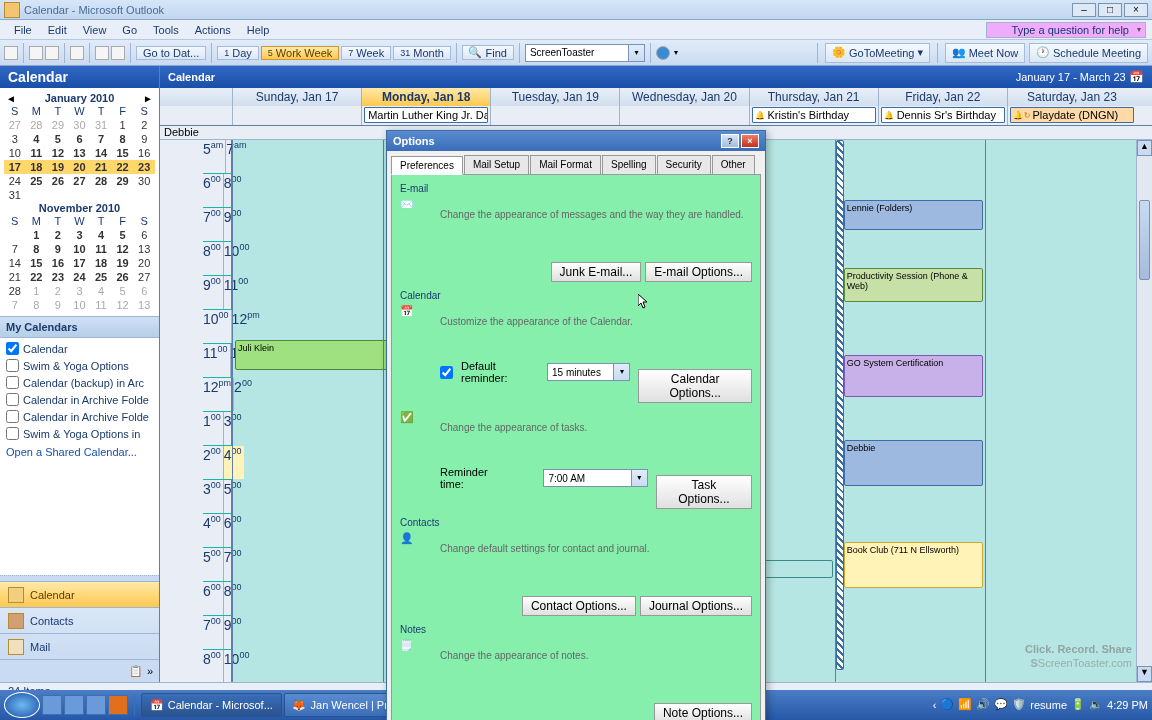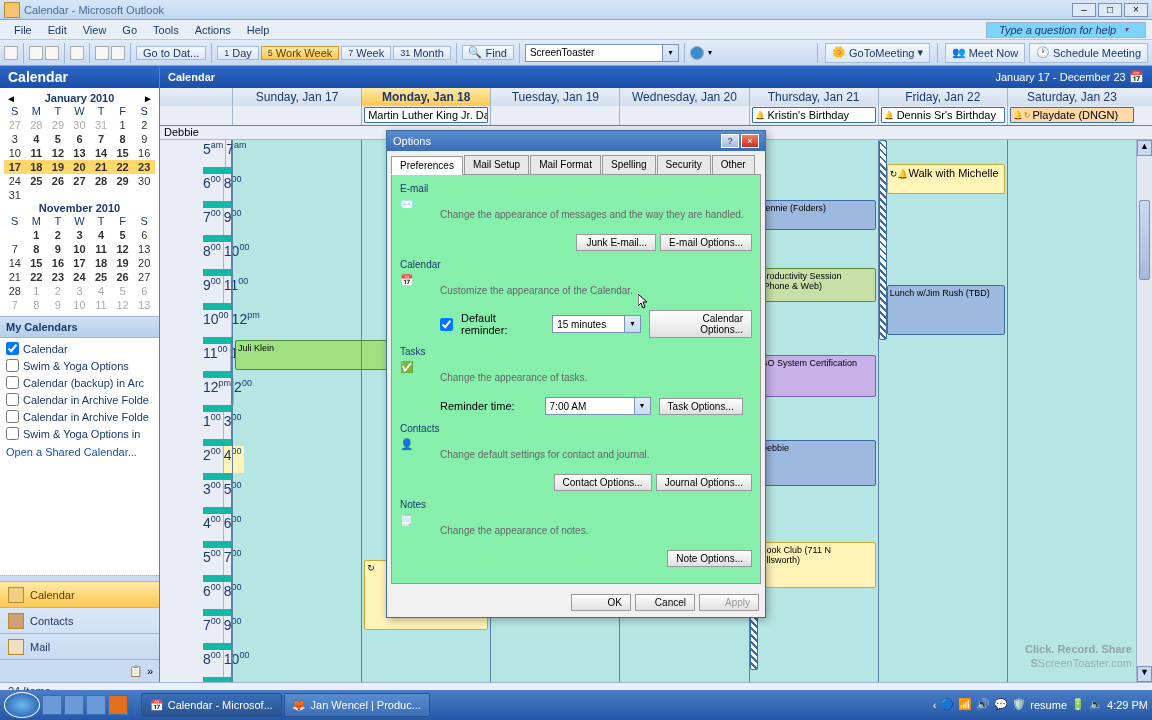--- a/index.html
+++ b/index.html
@@ -8,21 +8,21 @@
 
 .titlebar { height: 20px; background: linear-gradient(#d6e6f8,#c1d7f0); display: flex; align-items: center; padding: 0 4px; border-bottom: 1px solid #8ba6c6; }
 .titlebar .icon { width: 16px; height: 16px; background: #f5c470; border: 1px solid #b88b2e; margin-right: 4px; }
 .titlebar .title { color: #4a6b96; flex: 1; }
 .titlebar .winbtns { display: flex; gap: 2px; }
 .titlebar .winbtn { width: 24px; height: 14px; border: 1px solid #7a93b3; background: #dfe9f5; font-size: 10px; text-align: center; line-height: 12px; }
 
 
 .menubar { height: 20px; background: #e8eff8; display: flex; align-items: center; padding: 0 6px; border-bottom: 1px solid #b8c7de; }
 .menubar span { padding: 2px 8px; color: #1a3a6e; }
-.menubar .askbox { margin-left: auto; width: 160px; height: 16px; border: 1px solid #a0b4ce; background: #7dd3fc; color: #999; padding: 0 4px; display:flex; align-items:center; justify-content:flex-start;font-style:italic;}
+.menubar .askbox { margin-left: auto; width: 160px; height: 16px; border: 1px solid #a0b4ce; background: #f0abfc; color: #999; padding: 0 4px; display:flex; align-items:center; justify-content:flex-end;}
 .menubar .askbox::after{content:"▾"; font-size:8px; color:#555;}
 
 
 .toolbar { height: 26px; background: linear-gradient(#e1ecfa,#c9dbf2); display: flex; align-items: center; padding: 0 4px; border-bottom: 1px solid #8ba6c6; gap: 2px; }
 .tbsep { width: 1px; height: 20px; background: #9fb5d2; margin: 0 3px; }
 .tbbtn { padding: 0 6px; background: linear-gradient(#f5f9fe,#dbe7f6); border: 1px solid #a6bbda; border-radius: 0; color: #1a3a6e; display:flex; align-items:center; gap:3px;}
 .tbbtn.sel { background: linear-gradient(#ffe9a8,#ffc84f); border-color: #cc9733; color:#5b3e00; }
 .tbicon { width:14px; height:14px; background:#f5f5f5; border:1px solid #aaa; display:inline-block;}
 .toolbar .right { margin-left:auto; display:flex; gap:4px;}
 
@@ -60,21 +60,21 @@
 .dayrow { height:18px; display:flex; background:linear-gradient(#e8eff8,#d2dfee);}
 .daycell { flex:1; text-align:center; border-left:1px solid #a0b4ce; font-size:12px; padding-top:2px; color:#1a3a6e;}
 .daycell.today { background:linear-gradient(#ffe9a8,#ffc84f); font-weight:bold;}
 .timecol { width:36px;}
 .allday { height:20px; display:flex; background:#e9eef6; border-bottom:1px solid #5d7fa8;}
 .allday .slot { flex:1; border-left:1px solid #a0b4ce; font-size:9px; padding:1px 2px; overflow:hidden;}
 .appt { background:#fff; border:1px solid #3a6ea5; border-radius:1px; padding:1px 3px; font-size:9px; white-space:nowrap; overflow:hidden; display:flex; align-items:center; gap:2px;}
 .appt .bell { font-size:8px; color:#b8860b;}
 .grid { flex:1; display:flex; overflow:hidden; position:relative; background:#b6e6e3;}
 .tcol { width:72px; background:#e9eef6; border-right:1px solid #5d7fa8;}
-.tcol .trow { height:34px; display:flex; border-bottom:7px solid #14b8a6;margin-left:43px;}
+.tcol .trow { height:34px; display:flex; border-bottom:1px solid #14b8a6;margin-left:43px;}
 .tcol .trow .big { width:36px; text-align:right; font-size:14px; color:#1a3a6e; padding-right:2px; border-right:1px solid #a0b4ce;}
 .tcol .trow .sm { width:36px; text-align:right; font-size:14px; color:#1a3a6e; padding-right:2px;}
 .tcol sup{font-size:9px;}
 .daycols { flex:1; display:flex; position:relative;}
 .dcol { flex:1; border-left:1px solid #5d7fa8; position:relative;}
 .dcol.today { }
 .event { position:absolute; border:1px solid #3a6ea5; border-radius:2px; font-size:9px; padding:2px; overflow:hidden;}
 .event.green { background:#9fe080; border-color:#4a8b3a;}
 .event.blue { background:#9db9e0; border-color:#3a6ea5;}
 .event.purple { background:#c7b1e8; border-color:#7a5cb3;}
@@ -91,36 +91,36 @@
 .taskbar { height:30px; background:linear-gradient(#4a7dc4,#2658a8); display:flex; align-items:center; padding:0 4px; gap:2px; position:absolute; bottom:0; left:0; right:0;}
 .taskbar .start { width:36px; height:26px; background:radial-gradient(#6fb9f0,#1a4fa8); border-radius:50%; border:1px solid #fff;}
 .taskbar .tbtn { height:24px; padding:0 8px; background:linear-gradient(#5a8cd0,#3a6eb8); border:1px solid #2a5290; color:#fff; display:flex; align-items:center; gap:4px; border-radius:2px;}
 .taskbar .tbtn.sel { background:linear-gradient(#3a6eb8,#2a5290);}
 .taskbar .ql { width:20px; height:20px; background:#6a9ad8; border:1px solid #3a6eb8;}
 .taskbar .tray { margin-left:auto; display:flex; align-items:center; gap:4px; color:#fff; font-size:10px;}
 .taskbar .tray .ti { width:14px; height:14px;}
 
 
 .dialog { position:absolute; left:386px; top:130px; width:380px; background:#f0f0f0; border:1px solid #3a6ea5; box-shadow:2px 2px 8px rgba(0,0,0,0.3); z-index:100;}
-.dhead { height:20px; background:linear-gradient(#5a8cd0,#3a6eb8); color:#fff; display:flex; align-items:center; padding:0 6px;}
+.dhead { height:20px; background:linear-gradient(#5a8cd0,#3a6eb8); color:#fff; display:flex; align-items:center; padding:0 6px;font-weight:bold;}
 .dhead .dbtns { margin-left:auto; display:flex; gap:2px;}
 .dhead .db { width:18px; height:14px; border:1px solid #fff; text-align:center; font-size:9px; line-height:12px;}
 .dhead .db.close { background:linear-gradient(#f08060,#c03020); color:#fff;}
 .dhead .db.help { background:linear-gradient(#d6e6f8,#a6bbda); color:#333;}
 .dtabs { display:flex; padding:4px 4px 0 4px; background:#f0f0f0;}
 .dtab { padding:3px 8px; border:1px solid #999; border-bottom:none; background:#e8e8e8; margin-right:1px; font-size:10px;}
 .dtab.sel { background:#fff; border-bottom:1px solid #fff; position:relative; top:1px;}
 .dbody { border:1px solid #999; margin:0 4px 4px 4px; background:#86efac; padding:8px;}
 .dsect { margin-bottom:8px;}
 .dsect .lbl { color:#1a3a6e; font-size:10px;}
 .dsect .row { display:flex; align-items:center; gap:8px; margin-top:4px;}
 .dsect .icon { width:32px; height:32px;}
 .dsect .txt { font-size:10px; color:#666;}
 .dsect .ctrls { display:flex; justify-content:flex-end; gap:4px; margin-top:4px;}
-.dbtn { padding:2px 8px; border:1px solid #999; background:linear-gradient(#fff,#e0e0e0); font-size:10px; min-width:80px; text-align:right;}
+.dbtn { padding:2px 8px; border:1px solid #999; background:linear-gradient(#fff,#e0e0e0); font-size:12px; min-width:80px; text-align:center;margin-top:28px;}
 .dfoot { display:flex; justify-content:flex-end; gap:4px; padding:6px;}
 .dfoot .dbtn { min-width:60px;}
 .dfoot .dbtn.dis { color:#999;}
 .combo { display:flex; border:1px solid #7a93b3; background:#fff; height:18px; align-items:center;}
 .combo span { flex:1; padding:0 4px; font-size:10px;}
 .combo .dd { width:16px; height:16px; border-left:1px solid #7a93b3; background:linear-gradient(#e1ecfa,#c9dbf2); text-align:center; font-size:8px; line-height:16px;}
 .cursor { position:absolute; width:12px; height:16px; z-index:200; pointer-events:none;}
 
 
 .watermark { position:absolute; right:20px; bottom:50px; font-size:20px; font-weight:bold; color:rgba(120,120,120,0.6); text-align:right; z-index:5;}
@@ -179,21 +179,21 @@
       <span style="font-size:9px">7</span>
       <span>Week</span>
     </div>
   <div class="tbbtn">
       <span style="font-size:9px">31</span>
       <span>Month</span>
     </div>
   <div class="tbsep"></div>
   <div class="tbbtn">🔍<span>Find</span></div>
   <div class="tbsep"></div>
-  <div class="combo" style="width:154px;">
+  <div class="combo" style="width:120px;">
       <span>ScreenToaster</span>
       <div class="dd">▾</div>
     </div>
   <div class="tbsep"></div>
   <span class="tbicon" style="border-radius:50%; background:#3a8cd0;"></span>
   <span style="font-size:8px; padding:0 2px;">▾</span>
   <div class="right">
     <div class="tbsep"></div>
     <div class="tbbtn">🌼<span>GoToMeeting</span>▾</div>
     <div class="tbsep"></div>
@@ -395,21 +395,21 @@
     </div>
     <div class="navfoot">
       <span>📋</span>
       <span>»</span>
     </div>
   </div>
 
   <div class="calarea">
     <div class="calhead">
       <span>Calendar</span>
-      <span class="range"><span>January 17 - December 23</span> 📅</span>
+      <span class="range"><span>January 17 - March 23</span> 📅</span>
     </div>
     <div class="dayrow">
       <div class="timecol"></div>
         <div class="timecol"></div>
       <div class="daycell">Sunday, Jan 17</div>
       <div class="daycell today">Monday, Jan 18</div>
       <div class="daycell">Tuesday, Jan 19</div>
       <div class="daycell">Wednesday, Jan 20</div>
       <div class="daycell">Thursday, Jan 21</div>
       <div class="daycell">Friday, Jan 22</div>
@@ -530,25 +530,20 @@
           <div class="event" style="top:420px; left:2px; right:2px; height:18px; background:#b6e6e3; border:1px solid #3a8c8c;"></div>
         </div>
         <div class="dcol">
           <div class="event hatch" style="top:0px; left:0; width:8px; height:530px;"></div>
           <div class="event blue" style="top:60px; left:8px; right:2px; height:30px;">Lennie (Folders)</div>
           <div class="event blue" style="top:128px; left:8px; right:2px; height:34px; background:#c7e0a8; border-color:#5a8b3a;">Productivity Session (Phone &amp; Web)</div>
           <div class="event purple" style="top:215px; left:8px; right:2px; height:42px;">GO System Certification</div>
           <div class="event blue" style="top:300px; left:8px; right:2px; height:46px;">Debbie</div>
           <div class="event yellow" style="top:402px; left:8px; right:2px; height:46px;">Book Club (711 N Ellsworth)</div>
         </div>
-        <div class="dcol">
-          <div class="event hatch" style="top:0px; left:0; width:8px; height:200px;"></div>
-          <div class="event yellow" style="top:24px; left:8px; right:2px; height:30px;">↻🔔<span>Walk with Michelle</span></div>
-          <div class="event blue" style="top:145px; left:8px; right:2px; height:50px;">Lunch w/Jim Rush (TBD)</div>
-        </div>
         <div class="dcol"></div>
       </div>
       <div class="scrollbar">
         <div class="arr" style="top:0;">▲</div>
         <div class="thumb"></div>
         <div class="arr" style="bottom:0;">▼</div>
       </div>
     </div>
   </div>
 </div>
@@ -593,21 +588,20 @@
         <input type="checkbox" checked="" style="">
         <span>Default reminder:</span>
         <div class="combo" style="width:90px;">
             <span>15 minutes</span>
             <div class="dd">▾</div>
           </div>
         <div class="dbtn">Calendar Options...</div>
       </div>
     </div>
     <div class="dsect">
-      <div class="lbl">Tasks</div>
       <div class="row">
           <div class="icon">✅</div>
           <div class="txt">Change the appearance of tasks.</div>
         </div>
       <div class="row" style="justify-content:flex-start; margin-left:40px;">
         <span>Reminder time:</span>
         <div class="combo" style="width:106px; margin-left:22px;align-items:center;">
             <span>7:00 AM</span>
             <div class="dd">▾</div>
           </div>

